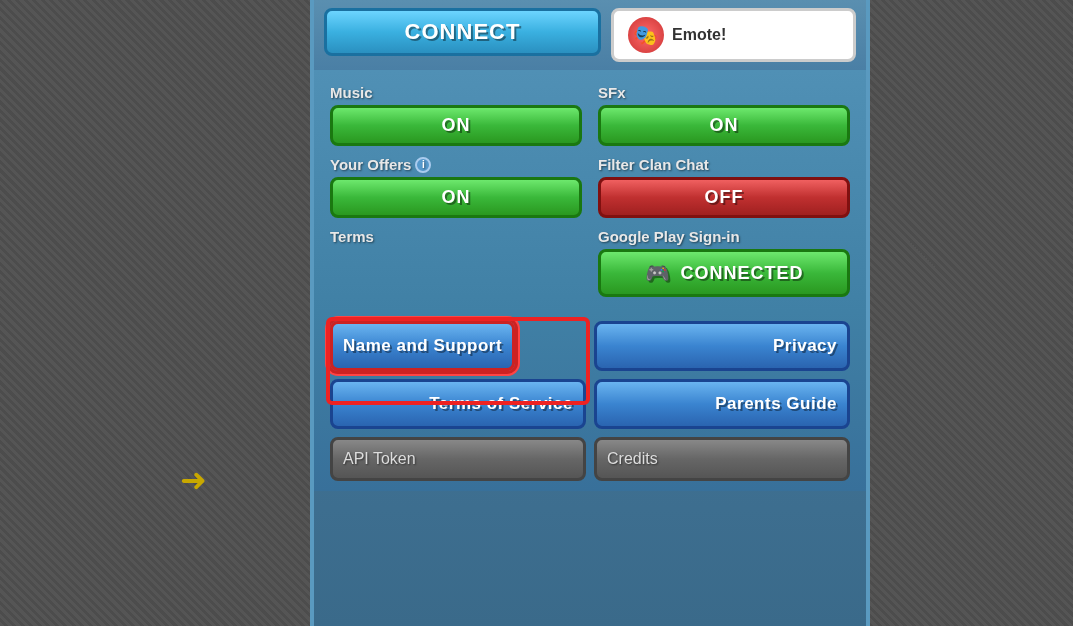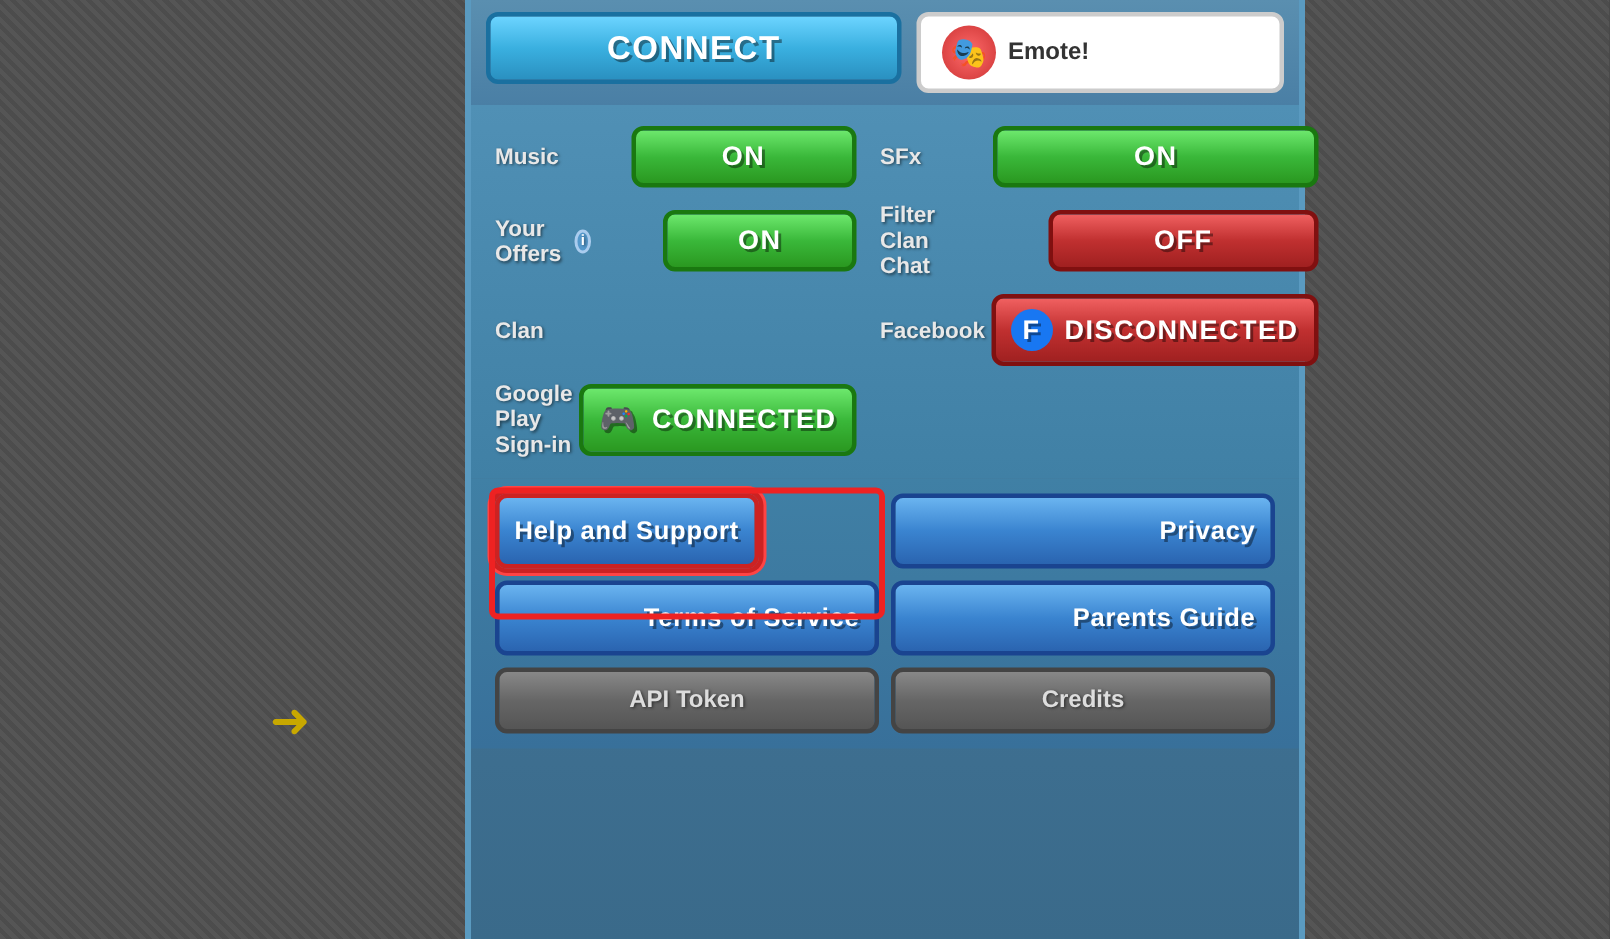--- a/index.html
+++ b/index.html
@@ -109,22 +109,21 @@
     .settings-grid {
       display: grid;
       grid-template-columns: 1fr 1fr;
       gap: 10px 16px;
       padding: 14px 16px;
       background: linear-gradient(180deg, #5090b5 0%, #4080a5 100%);
     }
 
     .setting-item {
       display: flex;
-      flex-direction: row;
-      align-items: center;
+      flex-direction: column;
       gap: 4px;
     }
 
     .setting-label {
       font-size: 15px;
       font-weight: bold;
       color: #e8e8e8;
       text-shadow: 1px 1px 2px rgba(0,0,0,0.5);
       display: flex;
       align-items: center;
@@ -150,21 +149,20 @@
       border-radius: 8px;
       border: 3px solid rgba(0,0,0,0.3);
       padding: 7px 10px;
       font-size: 18px;
       font-weight: 900;
       text-transform: uppercase;
       text-align: center;
       cursor: pointer;
       letter-spacing: 1px;
       text-shadow: 2px 2px 0 rgba(0,0,0,0.4);
-      margin-left: 44px;
     }
 
     .btn-green {
       background: linear-gradient(180deg, #6de86d 0%, #3ab83a 50%, #2a9820 100%);
       color: white;
       border-color: #1a7810;
     }
 
     .btn-red {
       background: linear-gradient(180deg, #f06060 0%, #c03030 50%, #a02020 100%);
@@ -286,22 +284,22 @@
       text-shadow: 2px 2px 0 rgba(0,0,0,0.4);
     }
 
     .api-btn {
       background: linear-gradient(180deg, #888 0%, #666 50%, #555 100%);
       color: #ddd;
       border: 3px solid #444;
       border-radius: 8px;
       padding: 10px 10px;
       font-size: 16px;
-      font-weight: bold;
-      text-align: center;
+      font-weight: normal;
+      text-align: left;
       cursor: pointer;
       text-shadow: 1px 1px 2px rgba(0,0,0,0.5);
     }
 
     
     .help-highlight {
       grid-column: 1;
       position: relative;
     }
 
@@ -354,48 +352,39 @@
       <button class="toggle-btn btn-green">On</button>
     </div>
 
     <div class="setting-item">
       <div class="setting-label">Filter Clan Chat</div>
       <button class="toggle-btn btn-red">Off</button>
     </div>
 
 
     <div class="setting-item">
-      <div class="setting-label">Clan</div>
-    </div>
-
-    <div class="setting-item">
-      <div class="setting-label">Facebook</div>
-      <button class="btn-facebook">
-        <div class="fb-icon">
-            <b>f</b>
-          </div>
-        <span>Disconnected</span>
-      </button>
-    </div>
+      <div class="setting-label">Terms</div>
+    </div>
+
 
     <div class="setting-item">
       <div class="setting-label">Google Play Sign-in</div>
       <button class="btn-google-play">
         <div class="gp-icon">🎮</div>
         <span>Connected</span>
       </button>
     </div>
 
   </div>
 
   <div class="bottom-section">
 
     <div class="help-highlight">
       <div class="red-outline"></div>
-      <button class="help-support-btn">Help and Support</button>
+      <button class="help-support-btn">Name and Support</button>
     </div>
 
     <button class="bottom-btn">Privacy</button>
 
     <button class="bottom-btn">Terms of Service</button>
 
     <button class="bottom-btn" style="margin-top: 0;">Parents Guide</button>
 
     <button class="api-btn">API Token</button>
 

